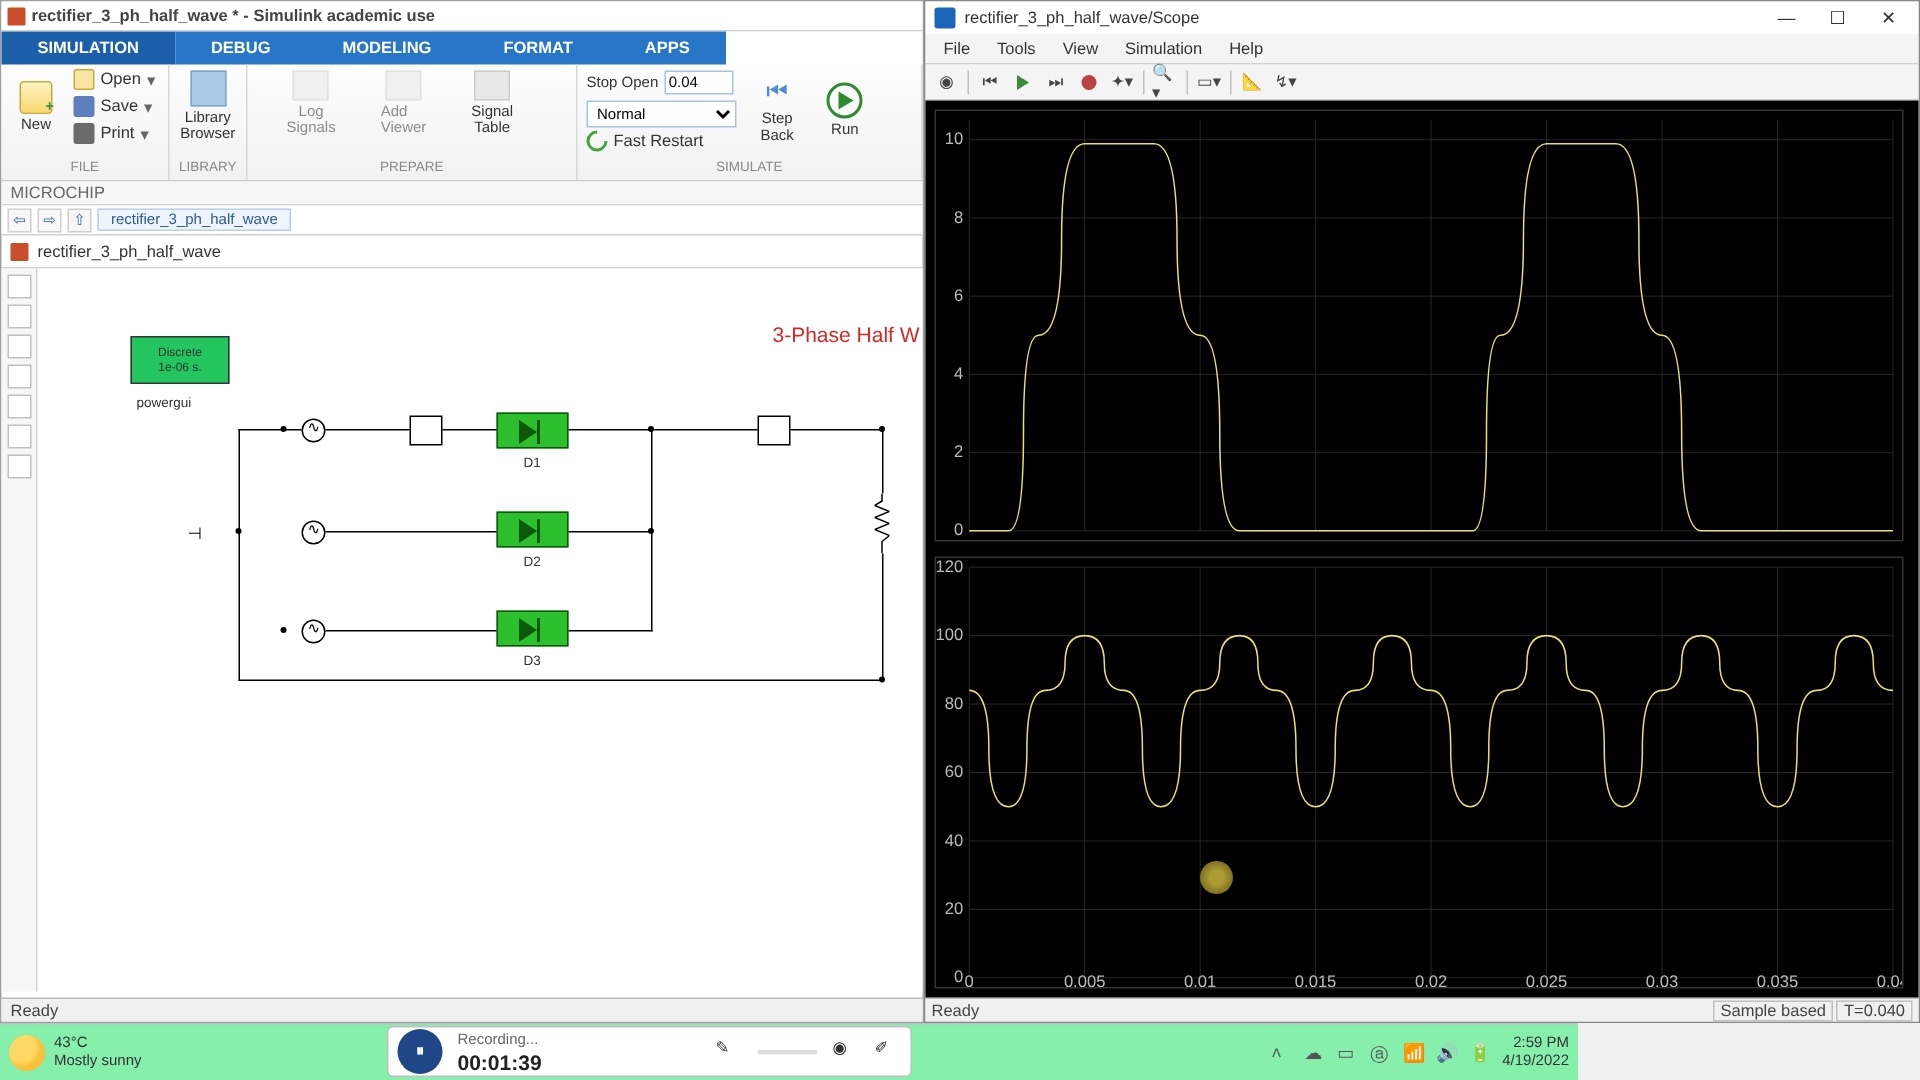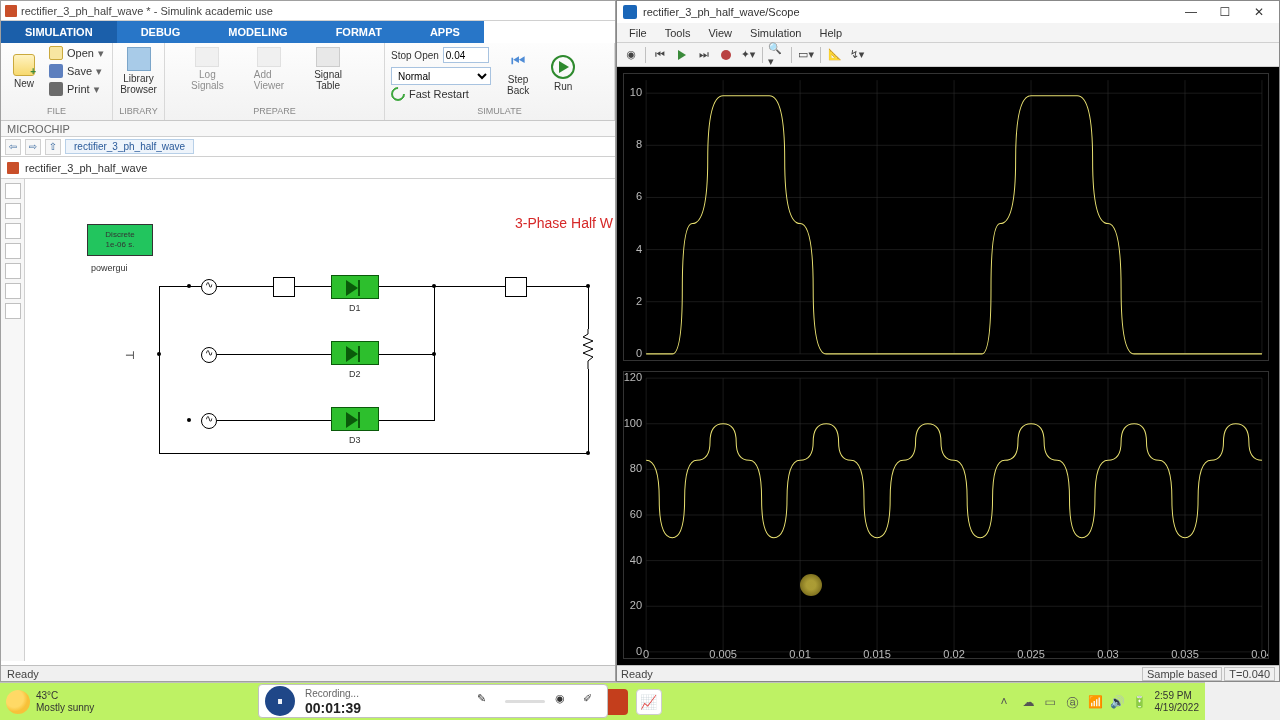--- a/index.html
+++ b/index.html
@@ -1,20 +1,20 @@
 <!DOCTYPE html>
 <html><head>
 <meta charset="utf-8">
 <style>
 * { margin: 0; padding: 0; box-sizing: border-box; font-family: 'Segoe UI', Tahoma, sans-serif; font-size: 11px; }
 body { width: 1280px; height: 720px; overflow: hidden; background: #f0f0f0; position: relative; }
 
 
 .simulink-window { position: absolute; left: 0; top: 0; width: 616px; height: 682px; background: #fff; border: 1px solid #a0a0a0; }
-.titlebar { height: 20px; background: #fff; display: flex; align-items: center; padding-left: 4px; gap: 4px; border-bottom: 1px solid #d0d0d0; }
+.titlebar { height: 20px; background: #fff; display: flex; align-items: center; padding-left: 4px; gap: 4px; border-bottom: 1px solid #d0d0d0; font-weight: bold; }
 .titlebar-icon { width: 12px; height: 12px; background: #c94f2a; border-radius: 1px; }
 .titlebar-text { font-size: 11px; color: #444; }
 
 
 .ribbon-tabs { height: 22px; display: flex; background: #fff; }
 .ribbon-tab { padding: 0 24px; line-height: 22px; font-size: 11px; font-weight: 600; color: #fff; background: #1b5faa; cursor: pointer; }
 .ribbon-tab.active { background: #1b5faa; }
 .ribbon-tab.inactive { background: #2876c8; }
 
 
@@ -89,37 +89,37 @@
 .stb-triangle{width:0;height:0;border-left:8px solid #3a8a3a;border-top:5px solid transparent;border-bottom:5px solid transparent;}
 .stb-circle{width:10px;height:10px;background:#b94242;border-radius:50%;}
 .scope-plots{flex:1;background:#000;padding:6px 10px 6px 6px;display:flex;flex-direction:column;gap:10px;position:relative;}
 .plot{flex:1;position:relative;background:#000;border:1px solid #333;}
 .plot svg{position:absolute;inset:0;width:100%;height:100%;}
 .scope-status{height:16px;background:#f0f0f0;border-top:1px solid #c0c0c0;display:flex;align-items:center;padding:0 4px;font-size:10px;color:#444;}
 .scope-status .sp{border:1px solid #c0c0c0;padding:0 4px;margin-left:2px;}
 .cursor-dot{position:absolute;width:22px;height:22px;background:radial-gradient(circle,#c9b73e 30%,#8a7a1f 80%);border-radius:50%;opacity:.85;}
 
 
-.taskbar{position:absolute;left:0;bottom:0;width:1205px;height:38px;background:#bef264;border-top:1px solid #c0c0c0;display:flex;align-items:center;padding:16px 6px;}
+.taskbar{position:absolute;left:0;bottom:0;width:1052px;height:38px;background:#86efac;border-top:1px solid #c0c0c0;display:flex;align-items:center;padding:16px 6px;}
 .weather{display:flex;align-items:center;gap:6px;}
 .weather-icon{width:24px;height:24px;background:radial-gradient(circle at 35% 35%,#ffd966 40%,#f7c139 60%);border-radius:50%;}
 .weather-text{display:flex;flex-direction:column;line-height:12px;}
 .weather-text span{font-size:10px;color:#333;}
 .task-icons{flex:1;display:flex;justify-content:center;gap:8px;align-items:center;}
 .task-icon{width:26px;height:26px;border-radius:4px;display:flex;align-items:center;justify-content:center;font-size:14px;cursor:pointer;}
 .recording-box{position:absolute;left:258px;bottom:2px;width:350px;height:34px;background:#fff;border:1px solid #c0c0c0;border-radius:4px;display:flex;align-items:center;gap:10px;padding:0 6px;}
 .rec-pause{width:30px;height:30px;background:#1f4788;border-radius:50%;display:flex;align-items:center;justify-content:center;color:#fff;font-weight:bold;}
 .rec-info{display:flex;flex-direction:column;line-height:14px;}
 .rec-info .lbl{font-size:10px;color:#666;}
 .rec-info .time{font-size:14px;font-weight:bold;color:#222;}
 .rec-spacer{flex:1}
 .rec-tool{width:18px;height:18px;color:#333;}
 .tray{margin-left:auto;display:flex;align-items:center;gap:8px;}
 .tray-icon{width:14px;height:14px;color:#555;font-size:12px;}
-.clock{display:flex;flex-direction:column;align-items:flex-start;line-height:12px;}
+.clock{display:flex;flex-direction:column;align-items:flex-end;line-height:12px;}
 .clock span{font-size:10px;color:#333;}
 </style>
 </head>
 <body>
 
 <div class="simulink-window">
   <div class="titlebar">
     <div class="titlebar-icon"></div>
     <span class="titlebar-text">rectifier_3_ph_half_wave * - Simulink academic use</span>
   </div>

